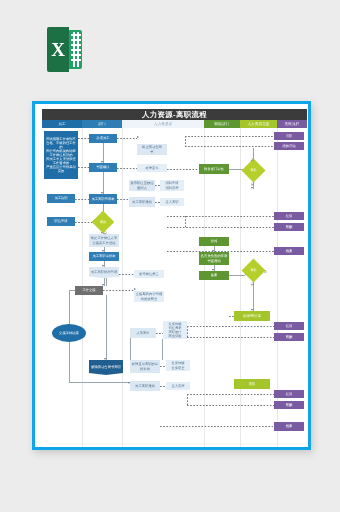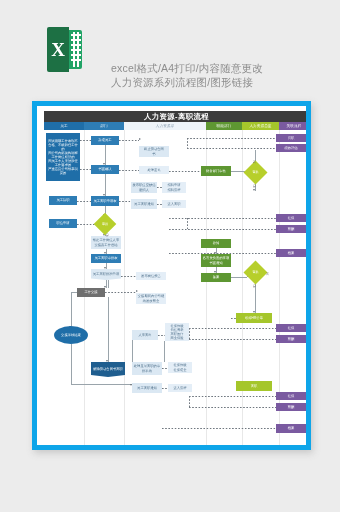--- a/index.html
+++ b/index.html
@@ -28,21 +28,21 @@
   .banner-title{position:absolute;left:110px;top:23px;font-size:30px;font-weight:bold;
                 color:#4c4c4c;letter-spacing:3px;line-height:1;
                 font-family:"DejaVu Sans",sans-serif;}
   .banner-sub{position:absolute;left:111px;top:62px;font-size:10.5px;color:#8d8d8d;
               line-height:13.5px;letter-spacing:.2px;}
 
   
   .paper-shadow{position:absolute;left:32px;top:101px;width:279px;height:349px;
                 background:#fff;box-shadow:2px 3px 7px rgba(120,120,120,.30);}
   .paper{position:absolute;left:32px;top:101px;width:279px;height:349px;background:#fff;
-         border:5px solid #0ea5e9;box-sizing:border-box;overflow:hidden;}
+         border:3px solid #0ea5e9;box-sizing:border-box;overflow:hidden;}
   .sheet{position:absolute;left:7px;top:5px;width:265px;height:339px;}
 
   
   .title-bar{position:absolute;left:0;top:0;width:265px;height:11px;background:#3b3b3b;
              color:#fff;font-size:7.4px;font-weight:bold;display:flex;align-items:center;
              justify-content:center;letter-spacing:.4px;}
   .cols{position:absolute;left:0;top:11px;width:265px;height:8px;display:flex;}
   .col-h{height:8px;display:flex;align-items:center;justify-content:center;
          font-size:3.6px;color:#fff;letter-spacing:.1px;box-sizing:border-box;}
 
@@ -97,24 +97,20 @@
       <div class="xl-right">
         <i></i>
           <i></i>
           <i></i>
           <i></i>
           <i></i>
           <i></i>
           <u></u>
           <u></u>
       </div>
-    </div>
-    <div class="banner-sub">
-      <div>excel格式/A4打印/内容随意更改</div>
-      <div>人力资源系列流程图/图形链接</div>
     </div>
   </div>
 
   <div class="paper-shadow"></div>
   <div class="paper">
     <div class="sheet">
 
       <div class="title-bar">人力资源-离职流程</div>
 
       <div class="cols" id="cols">

